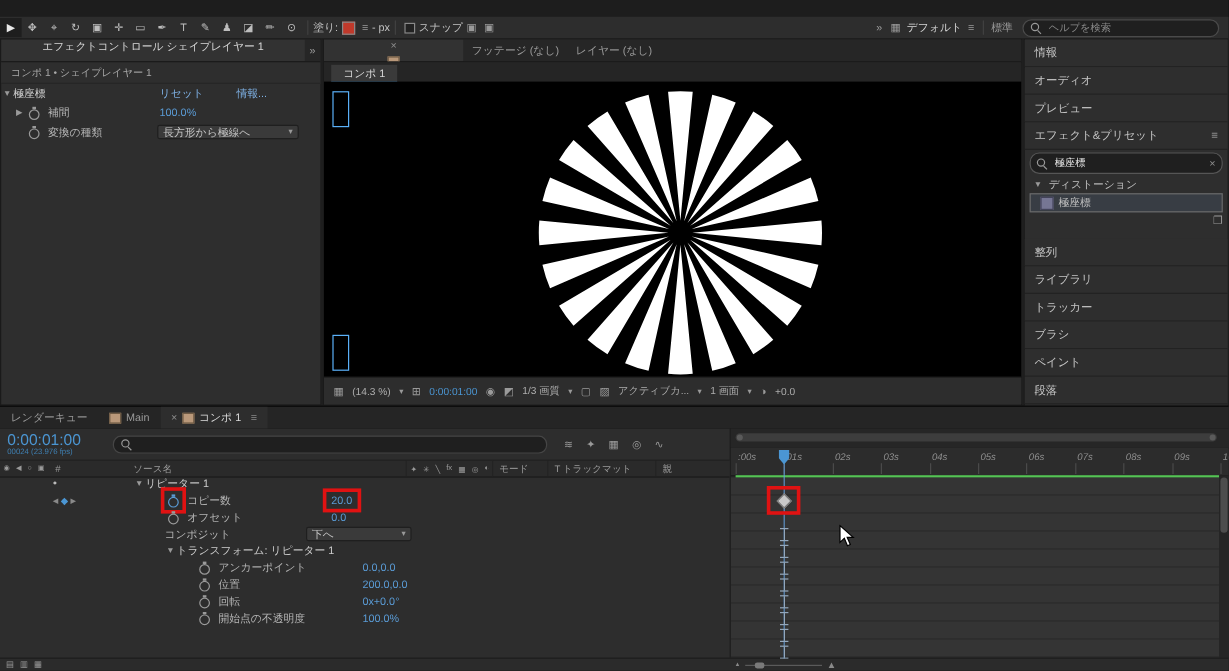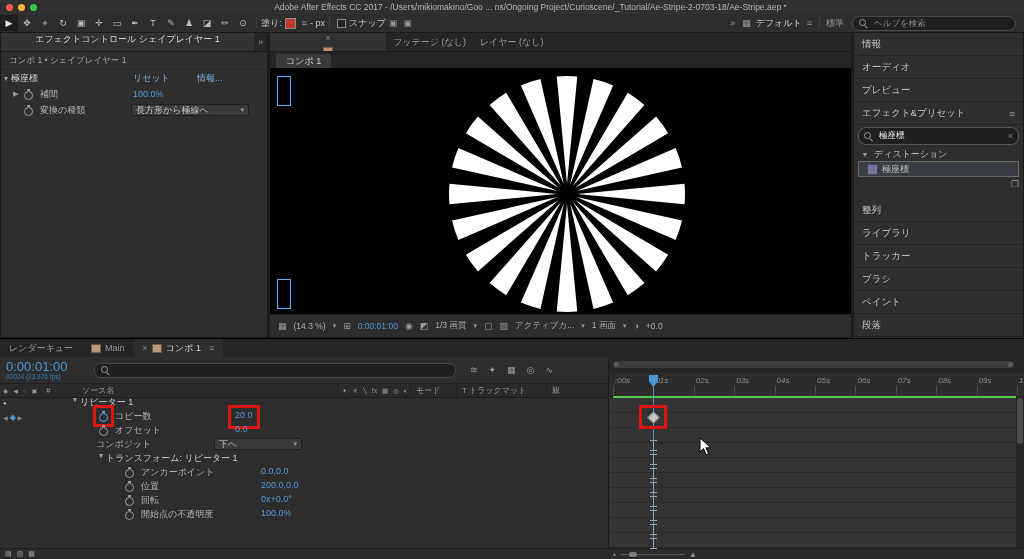--- a/index.html
+++ b/index.html
@@ -93,21 +93,21 @@
   .tc-big{color:#4b96d3;font-size:13px;line-height:13px;}
   .tc-small{color:#3f7fb0;font-size:6.5px;}
   .tl-search{display:flex;align-items:center;gap:4px;background:#1f1f1f;border:1px solid #454545;border-radius:7px;
              height:13px;width:348px;padding:0 6px;}
   .tl-search input{background:transparent;border:none;outline:none;color:#ddd;width:100%;font-family:inherit;font-size:8.5px;}
   .view-icons{display:flex;gap:11px;margin-left:14px;color:#9a9a9a;font-size:9px;}
   .tl-colheader{height:13px;background:#2a2a2a;border-bottom:1px solid #1c1c1c;position:relative;font-size:8px;color:#9a9a9a;}
   .tl-colheader .cl{position:absolute;top:0;height:13px;display:flex;align-items:center;gap:5px;}
   .vline{position:absolute;top:0;bottom:0;width:1px;background:#232323;}
   .tl-rows{position:absolute;top:39px;left:0;right:0;}
-  .tl-row{height:14px;display:flex;font-size:9px;}
+  .tl-row{height:14px;display:flex;align-items:center;font-size:9px;padding-left:41px;}
   .av{width:56px;flex:none;display:flex;align-items:center;gap:2px;padding-left:3px;box-sizing:border-box;}
   .eye{color:#bbb;font-size:6px;}
   .kn{color:#8a8a8a;font-size:6px;}
   .kd{color:#4b96d3;font-size:8px;}
   .lbl{color:#b5b5b5;width:118px;flex:none;white-space:nowrap;}
   .lbl.grp{color:#cdcdcd;width:auto;}
   .val{color:#5a9bd5;padding:0 2px;white-space:nowrap;}
   .link{color:#9a9a9a;margin-right:4px;font-size:8px;}
   .hl{outline:3px solid #e01212;outline-offset:2px;}
   
@@ -139,28 +139,20 @@
   .zthumb{position:absolute;left:8px;top:-2px;width:8px;height:5px;background:#7a7a7a;border-radius:2px;}
   .mtn-s{font-size:5px;color:#8a8a8a;} .mtn-b{font-size:8px;color:#8a8a8a;}
   
   #cursor{position:absolute;left:699px;top:437px;z-index:50;pointer-events:none;}
 </style>
 </head>
 <body>
 
 <div id="app">
 
-  <div class="titlebar">
-    <div class="traffic">
-      <span class="dot r"></span>
-      <span class="dot y"></span>
-      <span class="dot g"></span>
-    </div>
-    <div class="title-text">Adobe After Effects CC 2017 - /Users/mikiomakino/Goo ... ns/Ongoing Project/Curioscene/_Tutorial/Ae-Stripe-2-0703-18/Ae-Stripe.aep *</div>
-  </div>
 
   <div class="toolbar">
     <span id="tool-strip" style="display:flex;align-items:center;">
         <span class="tool active">▶</span>
         <span class="tool">✥</span>
         <span class="tool">⌖</span>
         <span class="tool">↻</span>
         <span class="tool">▣</span>
         <span class="tool">✛</span>
         <span class="tool">▭</span>
@@ -365,21 +357,21 @@
             </div>
         </div>
         <div class="tl-colheader">
           <span class="cl" style="left:3px;font-size:6px;" id="av-icons">
               <span>◉</span>
               <span>◀</span>
               <span>○</span>
               <span>▣</span>
             </span>
           <span class="cl" style="left:46px;">#</span>
-          <span class="cl" style="left:82px;">ソース名</span>
+          <span class="cl" style="left:111px;">ソース名</span>
           <span class="cl" style="left:342px;font-size:6.5px;" id="switch-icons">
               <span>✦</span>
               <span>✳</span>
               <span>╲</span>
               <span>fx</span>
               <span>▦</span>
               <span>◎</span>
               <span>◐</span>
             </span>
           <span class="cl" style="left:416px;">モード</span>

